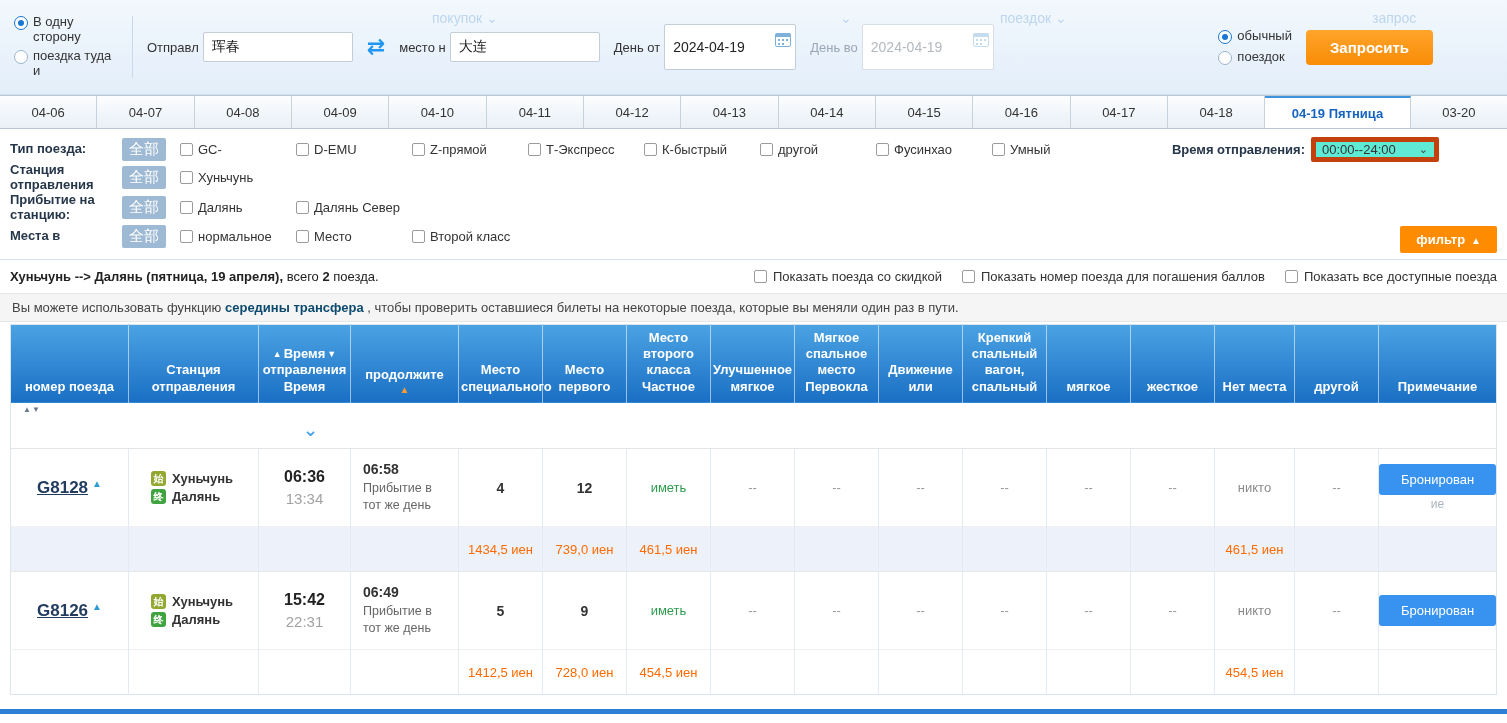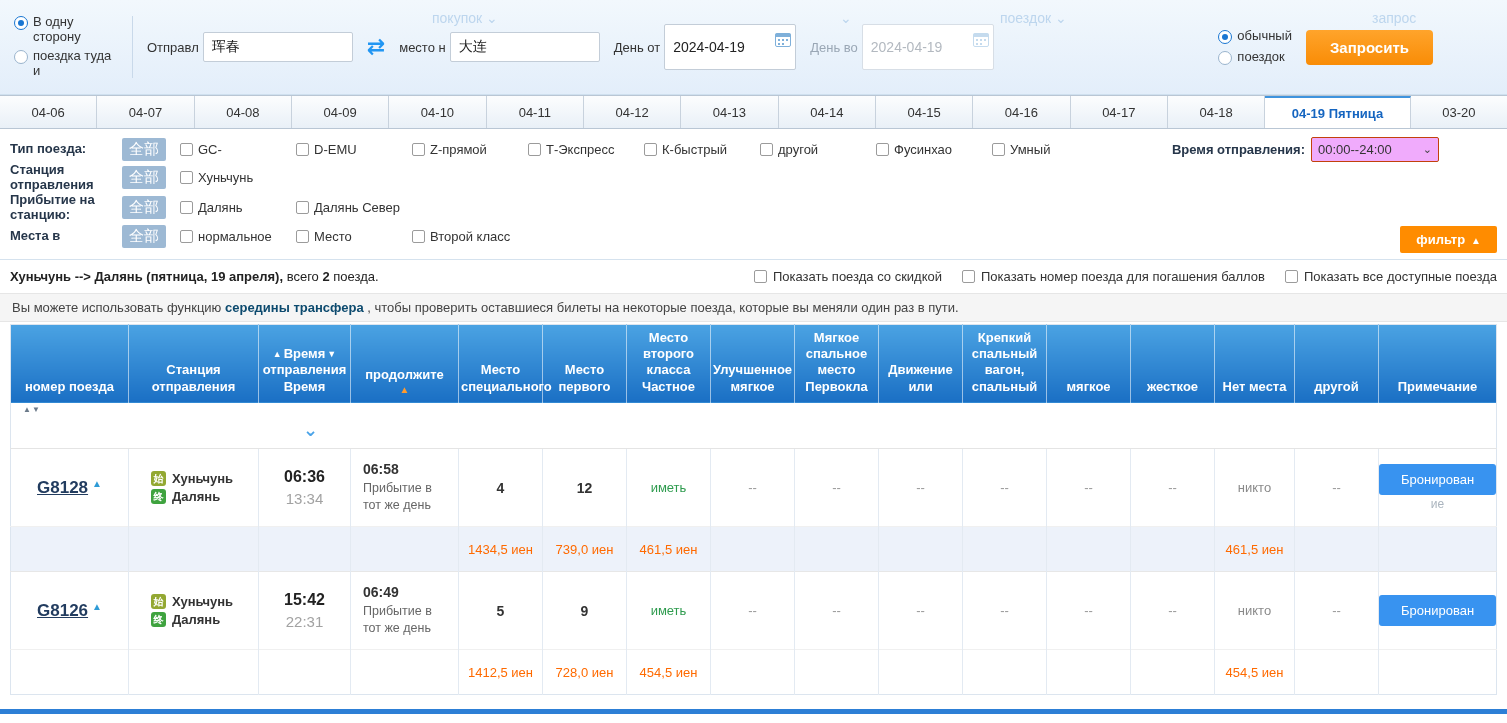--- a/index.html
+++ b/index.html
@@ -41,21 +41,21 @@
   
   .filter-panel { position:relative; border-bottom:1px solid #d5e2ee; padding:6px 10px 8px; background:#fff; }
   .frow { display:flex; align-items:center; min-height:28px; }
   .flab { width:112px; font-weight:bold; color:#26364a; line-height:1.15; padding-right:4px; }
   .badge { background:#9db9d4; color:#fff; font-size:15px; padding:2px 7px; border-radius:2px; margin-right:14px; cursor:pointer; }
   .cbitem { display:inline-flex; align-items:center; gap:5px; width:116px; cursor:pointer; }
   .cbitem.wide { width:130px; }
   .cb { width:13px; height:13px; min-width:13px; border:1px solid #9b9b9b; border-radius:2px; background:#fff; }
   .time-group { margin-left:auto; margin-right:58px; display:flex; align-items:center; gap:6px; }
   .time-label { font-weight:bold; color:#26364a;margin-left:30px; }
-  .select { width:128px; height:25px; border:1px solid #c2410c; border-radius:2px; background:#f0abfc; display:flex;
+  .select { width:128px; height:25px; border:5px solid #c2410c; border-radius:2px; background:#5eead4; display:flex;
     align-items:center; justify-content:space-between; padding:0 6px; cursor:pointer; }
   .select .arrow { color:#444; font-size:11px; }
   .filter-btn { position:absolute; right:10px; bottom:6px; background:#ff8c00; border:none; color:#fff; font-weight:bold;
     font-size:13px; padding:6px 16px; border-radius:2px; cursor:pointer; font-family:"Liberation Sans","DejaVu Sans",sans-serif; }
   .filter-btn .up { font-size:10px; margin-left:6px; }
 
   
   .summary-row { display:flex; align-items:center; padding:9px 10px; }
   .route-text { font-weight:bold; color:#222; }
   .route-text .norm { font-weight:normal; }

